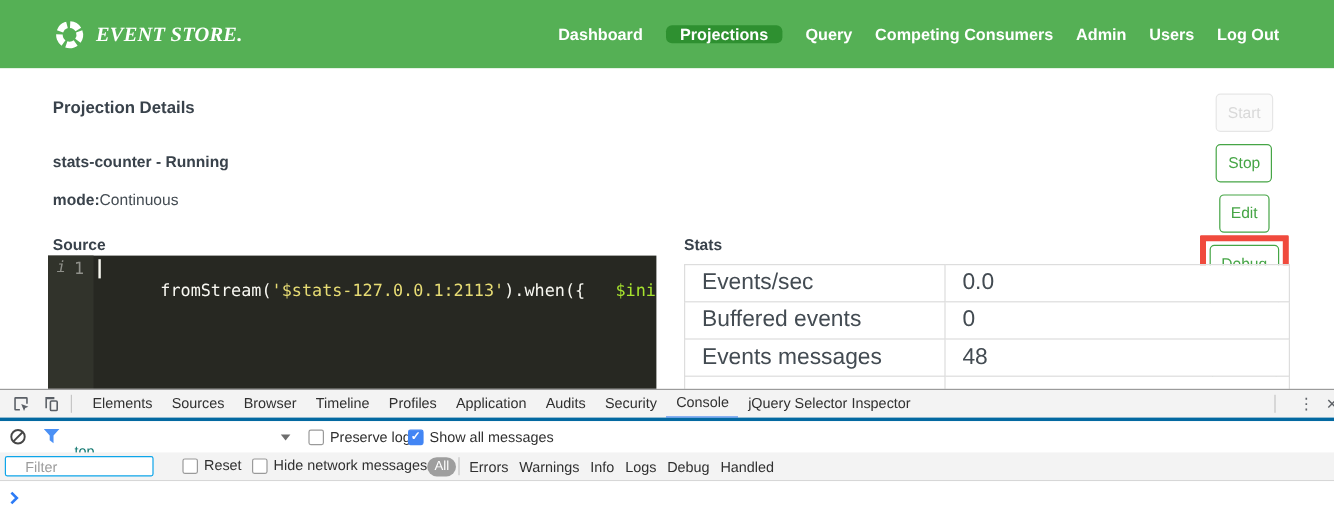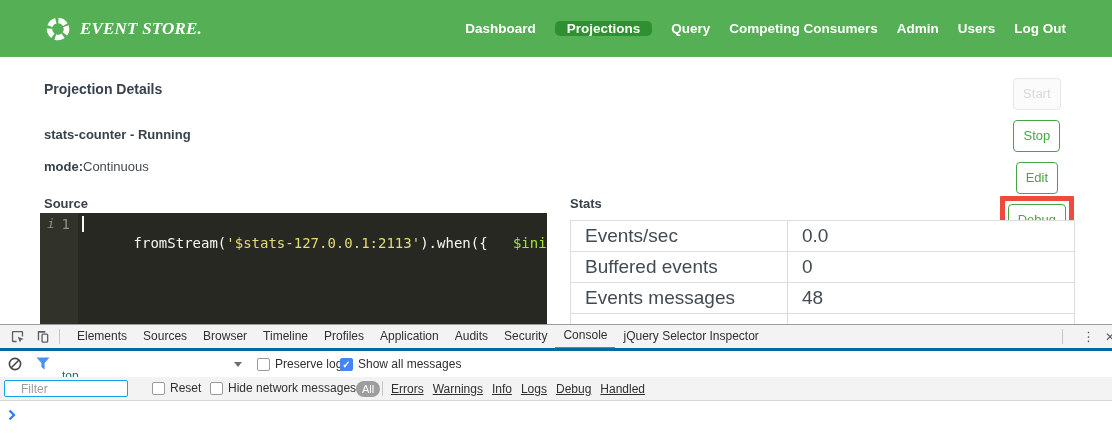--- a/index.html
+++ b/index.html
@@ -88,21 +88,21 @@
   .cb.checked::after{content:"✓";display:block;color:#fff;font-size:10px;font-weight:bold;
       line-height:11px;text-align:center;}
   .cb-label{margin-left:5px;font-size:12px;color:#303030;cursor:pointer;white-space:nowrap;}
 
   .dt-filterbar{height:24px;background:#f3f3f3;border-bottom:1px solid #d7d7d7;position:relative;}
   .filter-input{position:absolute;left:4px;top:3px;width:124px;height:17px;border:1px solid #0ea5e9;
                 border-radius:2px;font-family:inherit;font-size:12px;padding:0 16px;color:#333;background:#fff;}
   .filter-input::placeholder{color:#9c9c9c;}
   .all-pill{background:#9e9e9e;color:#fff;font-size:11px;border-radius:9px;padding:2px 6px;
             cursor:pointer;line-height:12px;}
-  .levels{display:flex;gap:9px;text-decoration:underline;}
+  .levels{display:flex;gap:9px;}
   .level{cursor:pointer;white-space:nowrap;color:#303030;}
 
   .dt-prompt{height:38px;background:#fff;position:relative;cursor:text;}
   .prompt-chevron{position:absolute;left:8px;top:8px;}
 </style>
 </head>
 <body>
 
 <header class="topbar">
   <div class="logo">

